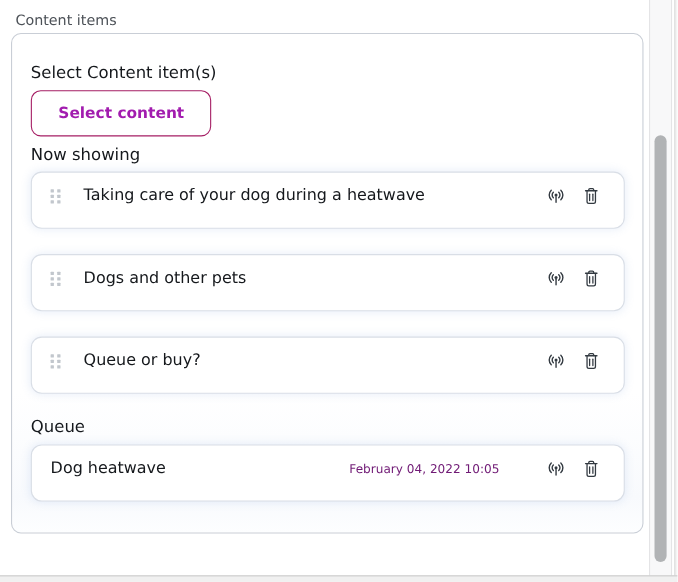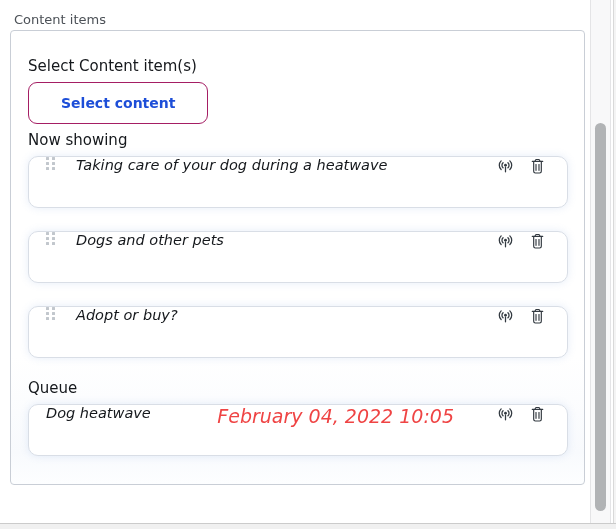--- a/index.html
+++ b/index.html
@@ -16,81 +16,80 @@
     left: 14px; top: 12px;
     font-size: 13px;
     color: #4c5157;
   }
 
   .container {
     position: absolute;
     left: 10px; top: 30px;
     width: 575px; height: 455px;
     border: 1px solid #c9ced6;
-    border-radius: 4px;
+    border-radius: 9px;
     background: linear-gradient(180deg, #ffffff 0%, #ffffff 72%, #f8fafd 93%, #fdfeff 100%);
     padding: 27px 17px 0 17px;
     overflow: hidden;
   }
 
   .section-label {
     font-size: 15px;
     color: #15181c;
     line-height: 16px;
   }
 
   .select-btn {
     display: inline-block;
     margin-top: 8px;
     height: 42px;
-    padding: 0 32px;
+    padding: 0 24px;
     background: #ffffff;
     border: 1px solid #a51e64;
     border-radius: 9px;
-    color: #1d4ed8;
+    color: #a21caf;
     font-family: "DejaVu Sans", "Liberation Sans", sans-serif;
     font-size: 14px;
     font-weight: 600;
     cursor: pointer;
   }
 
   .label-now { margin-top: 8px; }
   .label-queue { margin-top: 22px; }
 
   .card {
     margin-top: 8px;
     height: 52px;
     width: 540px;
     background: #ffffff;
     border: 1px solid #d9dee6;
     border-radius: 10px;
     box-shadow: 0 0 9px rgba(100,140,210,0.16);
     display: flex;
-    align-items: flex-start;
+    align-items: center;
     padding: 0 21px 8px 17px;
-    font-style: italic;
   }
   .card + .card { margin-top: 23px; }
 
   .drag-handle {
     width: 12px;
     display: grid;
     grid-template-columns: 3px 3px;
     grid-template-rows: 3px 3px 3px;
     gap: 2px 3px;
     margin-right: 18px;
     cursor: grab;
     flex: none;
   }
   .drag-handle span { background: #c2c7cd; border-radius: 0.5px; }
 
   .card-title { font-size: 14.5px; color: #15181c; white-space: nowrap; }
 
   .card-date {
-    font-size: 19px; color: #ef4444;
+    font-size: 11px; color: #701a75;
     margin-left: auto; margin-right: 42px;
     white-space: nowrap;
   }
 
   .card-actions { display: flex; align-items: center; gap: 14px; }
   .card:not(.queue-card) .card-actions { margin-left: auto; }
   .icon-btn {
     background: none; border: none; padding: 0;
     width: 18px; height: 18px;
     display: flex; align-items: center; justify-content: center;
@@ -213,21 +212,21 @@
 
     <div class="card">
       <div class="drag-handle">
         <span></span>
           <span></span>
           <span></span>
           <span></span>
           <span></span>
           <span></span>
       </div>
-      <span class="card-title">Adopt or buy?</span>
+      <span class="card-title">Queue or buy?</span>
       <div class="card-actions">
         <button class="icon-btn">
           <svg width="17" height="17" viewBox="0 0 16 16" fill="none" stroke="currentColor" stroke-width="1.2" stroke-linecap="round">
             <circle cx="8" cy="6.8" r="1.3" fill="currentColor" stroke="none"></circle>
             <path d="M8 8.4 V13"></path>
             <path d="M5.7 9.2 a3.3 3.3 0 0 1 0-4.8"></path>
             <path d="M10.3 4.4 a3.3 3.3 0 0 1 0 4.8"></path>
             <path d="M3.9 10.9 a5.7 5.7 0 0 1 0-8.2"></path>
             <path d="M12.1 2.7 a5.7 5.7 0 0 1 0 8.2"></path>
           </svg>

